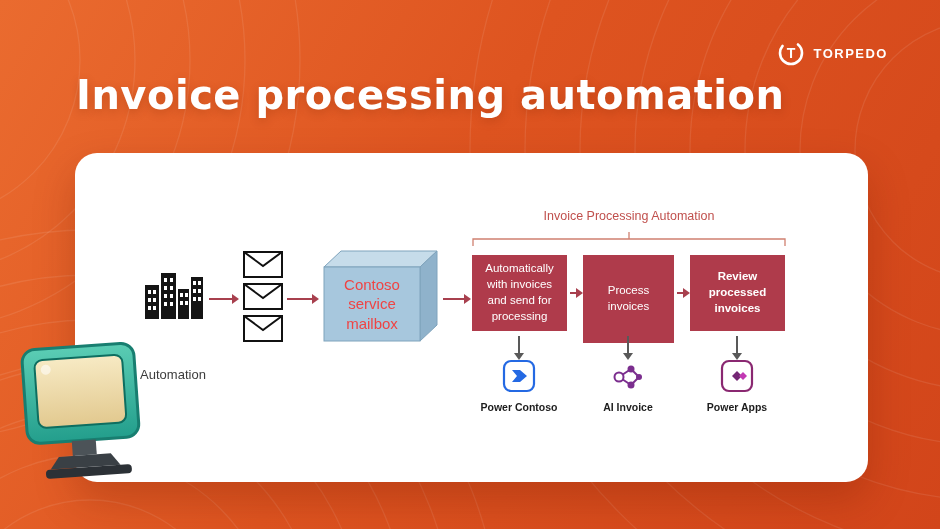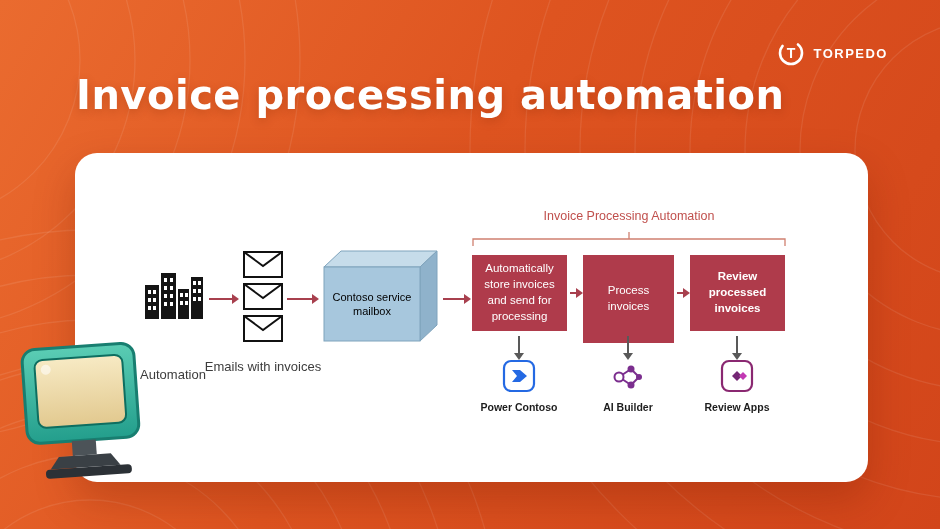--- a/index.html
+++ b/index.html
@@ -32,21 +32,21 @@
   .section-label { font-size:12.5px; color:var(--section-red,#C0504D); text-align:center; }
   .bracket path { stroke:#D08070; stroke-width:1.3; fill:none; }
 
   .step-box {
     background:var(--box-red,#AF3B4B); color:#fff;
     display:flex; align-items:center; justify-content:center; text-align:center;
     font-size:11.5px; line-height:1.38; padding:6px;
   }
 
   .cube-label { display:flex; align-items:center; justify-content:center; text-align:center;
-    font-size:11px; color:#000000; line-height:1.3; }
+    font-size:15px; color:#ef4444; line-height:1.3; }
 
   .h-arrow { height:2px; background:var(--arrow-red,#A8404E); }
   .h-arrow::after { content:''; position:absolute; right:-6px; top:-4px;
     border-left:7px solid var(--arrow-red,#A8404E); border-top:5px solid transparent; border-bottom:5px solid transparent; }
   .v-arrow { width:2px; background:#595959; }
   .v-arrow::after { content:''; position:absolute; bottom:-6px; left:-4px;
     border-top:7px solid #595959; border-left:5px solid transparent; border-right:5px solid transparent; }
 
   .envelopes { display:flex; flex-direction:column; gap:5px; }
 
@@ -139,39 +139,38 @@
       </svg>
       <svg width="40" height="27" viewBox="0 0 40 27">
         <rect x="1" y="1" width="38" height="25" fill="#fff" stroke="#111" stroke-width="2"></rect>
         <polyline points="1,1 20,15 39,1" fill="none" stroke="#111" stroke-width="2"></polyline>
       </svg>
       <svg width="40" height="27" viewBox="0 0 40 27">
         <rect x="1" y="1" width="38" height="25" fill="#fff" stroke="#111" stroke-width="2"></rect>
         <polyline points="1,1 20,15 39,1" fill="none" stroke="#111" stroke-width="2"></polyline>
       </svg>
     </div>
-    <div class="abs small-label" style="left:128px; top:206px; width:120px;">Emails with invoices</div>
 
     <div class="abs h-arrow" style="left:212px; top:145px; width:26px;"></div>
 
     <svg class="abs" style="left:247px; top:96px;" width="117" height="93" viewBox="0 0 117 93">
       <polygon points="2,18 19,2 115,2 98,18" style="fill:var(--cube-top,#C6DCEA)" stroke="#7FA3BC" stroke-width="1"></polygon>
       <polygon points="98,18 115,2 115,76 98,92" style="fill:var(--cube-side,#8FB2CB)" stroke="#7FA3BC" stroke-width="1"></polygon>
       <rect x="2" y="18" width="96" height="74" style="fill:var(--cube-front,#A7C7DD)" stroke="#7FA3BC" stroke-width="1"></rect>
     </svg>
     <div class="abs cube-label" style="left:249px; top:114px; width:96px; height:74px;">Contoso service mailbox</div>
 
     <div class="abs h-arrow" style="left:368px; top:145px; width:22px;"></div>
 
     <div class="abs section-label" style="left:444px; top:56px; width:220px;">Invoice Processing Automation</div>
     <svg class="abs bracket" style="left:397px; top:78px;" width="314" height="16" viewBox="0 0 314 16">
       <path d="M1,15 V8 H313 V15 M157,8 V1"></path>
     </svg>
 
-    <div class="abs step-box" style="left:397px; top:102px; width:95px; height:76px;">Automatically store invoices and send for processing</div>
+    <div class="abs step-box" style="left:397px; top:102px; width:95px; height:76px;">Automatically with invoices and send for processing</div>
     <div class="abs h-arrow" style="left:495px; top:139px; width:7px;"></div>
     <div class="abs step-box" style="left:508px; top:102px; width:91px; height:88px;">Process invoices</div>
     <div class="abs h-arrow" style="left:602px; top:139px; width:7px;"></div>
     <div class="abs step-box" style="left:615px; top:102px; width:95px; height:76px;font-weight:bold;">Review processed invoices</div>
 
     <div class="abs v-arrow" style="left:443px; top:183px; height:18px;"></div>
     <div class="abs v-arrow" style="left:552px; top:183px; height:18px;"></div>
     <div class="abs v-arrow" style="left:661px; top:183px; height:18px;"></div>
 
     <svg class="abs" style="left:427px; top:206px;" width="34" height="34" viewBox="0 0 34 34">
@@ -192,22 +191,22 @@
           <circle cx="28" cy="15" r="3"></circle>
       </g>
     </svg>
     <svg class="abs" style="left:645px; top:206px;" width="34" height="34" viewBox="0 0 34 34">
       <rect x="2" y="2" width="30" height="30" rx="7" fill="#fff" style="stroke:var(--apps-purple,#8A2871)" stroke-width="2.2"></rect>
       <path d="M12,17 l5,-5 5,5 -5,5 z" fill="#742774"></path>
       <path d="M19,17 l4,-4 4,4 -4,4 z" fill="#C239B3"></path>
     </svg>
 
     <div class="abs tool-label" style="left:389px; top:248px; width:110px;">Power Contoso</div>
-    <div class="abs tool-label" style="left:498px; top:248px; width:110px;">AI Builder</div>
-    <div class="abs tool-label" style="left:607px; top:248px; width:110px;">Review Apps</div>
+    <div class="abs tool-label" style="left:498px; top:248px; width:110px;">AI Invoice</div>
+    <div class="abs tool-label" style="left:607px; top:248px; width:110px;">Power Apps</div>
   </div>
 
   <div class="monitor">
     <svg width="132" height="142" viewBox="0 0 132 142">
       <defs>
         <linearGradient id="tealGrad" x1="0" y1="0" x2="0" y2="1">
           <stop offset="0" stop-color="#5BCDB4"></stop>
             <stop offset="1" stop-color="#239E8C"></stop>
         </linearGradient>
         <linearGradient id="screenGrad" x1="0" y1="0" x2="0" y2="1">

